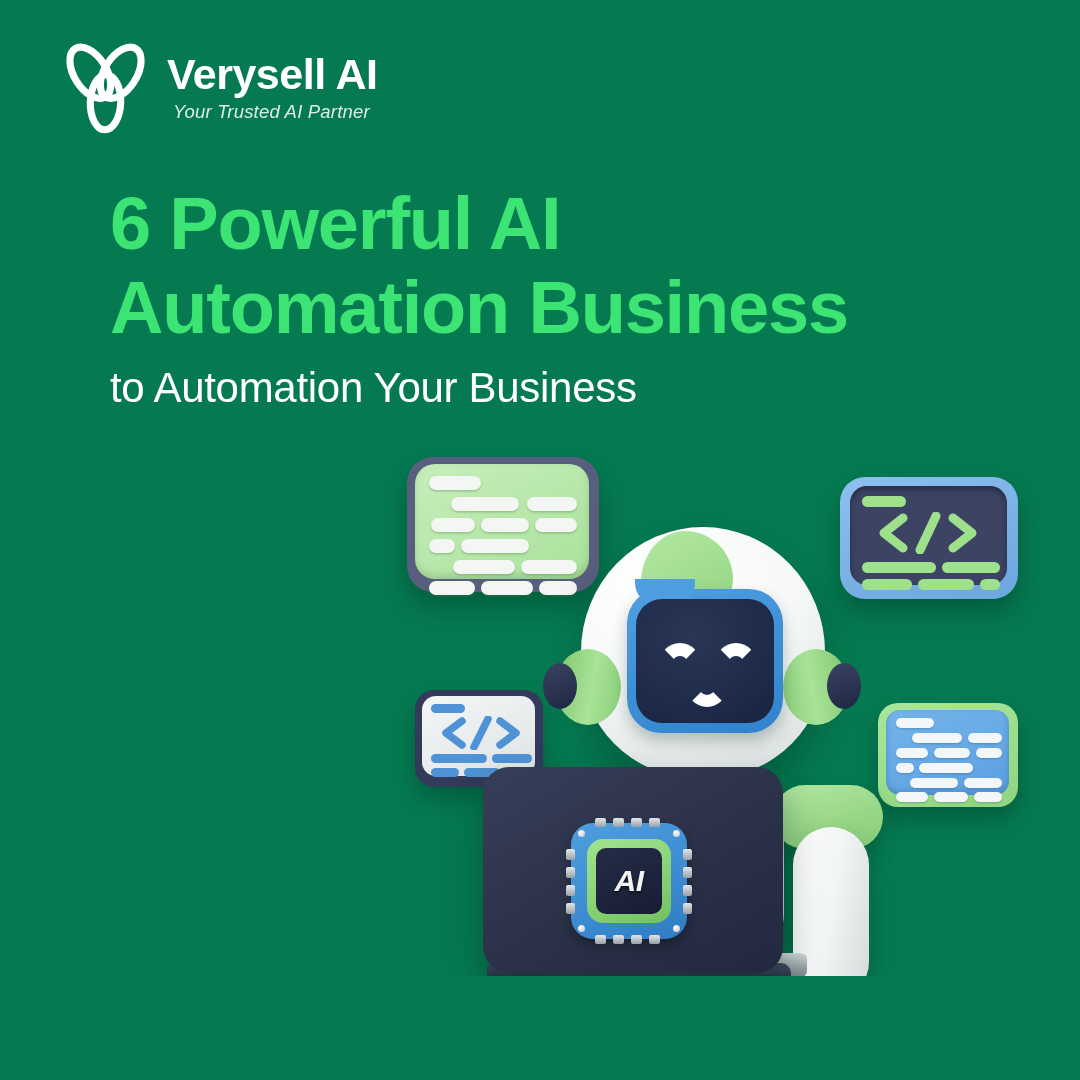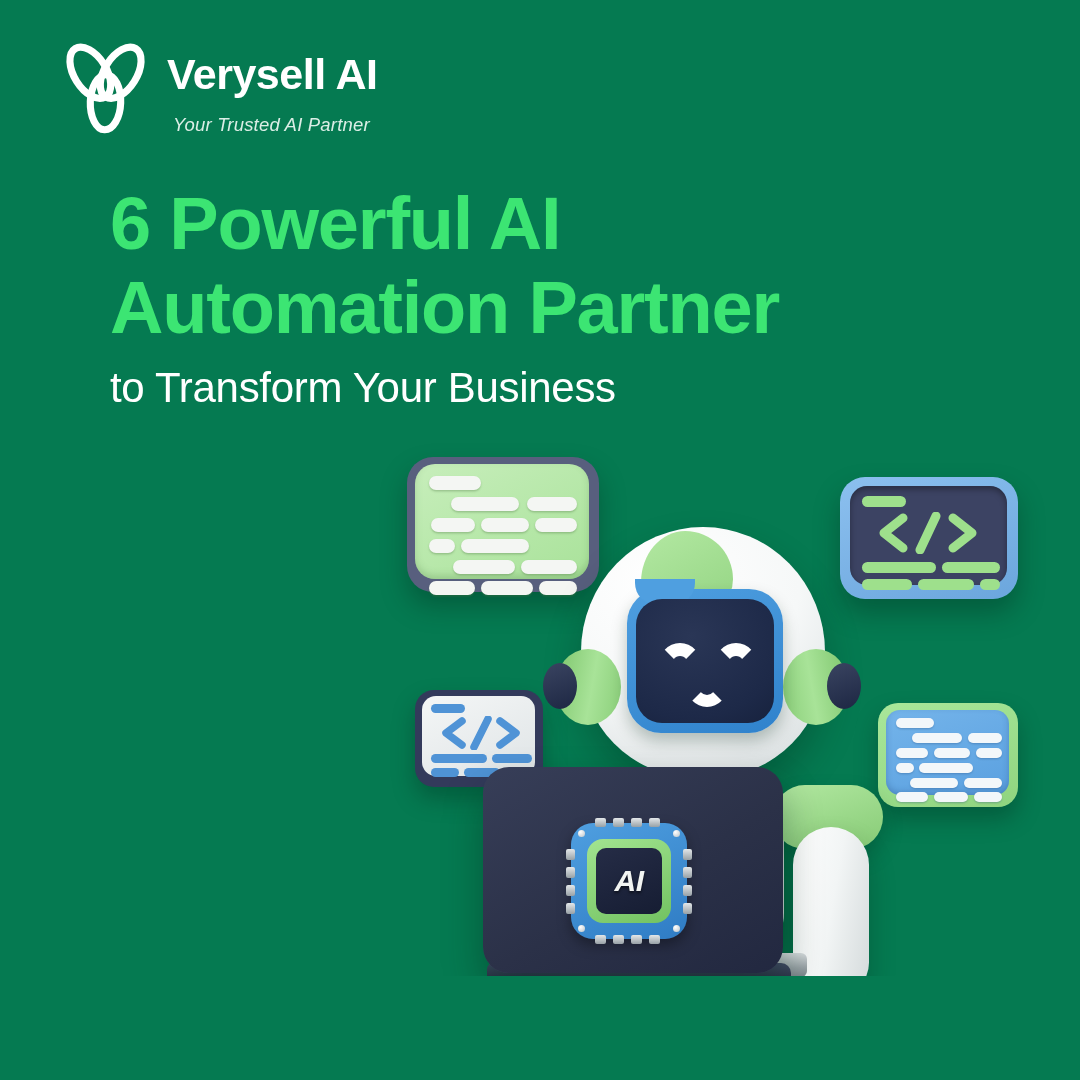--- a/index.html
+++ b/index.html
@@ -18,21 +18,21 @@
   
   .logo-block{position:absolute;left:58px;top:34px;display:flex;align-items:flex-start;}
   .logo-mark{width:95px;height:100px;flex:0 0 auto;margin-top:4px;}
   .logo-text-col{margin-left:14px;display:flex;flex-direction:column;}
   .brand-name{
     color:#ffffff;font-size:43px;font-weight:700;letter-spacing:-0.5px;
     line-height:1.05;margin-top:18px;white-space:nowrap;
   }
   .brand-tagline{
     color:#dbeee6;font-size:18.5px;font-style:italic;font-weight:400;
-    letter-spacing:0.2px;margin-top:17px;margin-left:6px;white-space:nowrap;
+    letter-spacing:0.2px;margin-top:4px;margin-left:6px;white-space:nowrap;
   }
 
   
   .headline-block{position:absolute;left:110px;top:182px;width:900px;}
   .headline{
     color:#3ce573;font-size:74px;font-weight:700;line-height:1.13;
     letter-spacing:-1.2px;margin:0;white-space:nowrap;
   }
   .subheadline{
     color:#ffffff;font-size:42px;font-weight:400;line-height:1.2;
@@ -255,22 +255,22 @@
       </g>
     </svg>
     <div class="logo-text-col">
       <div class="brand-name">Verysell AI</div>
       <div class="brand-tagline">Your Trusted AI Partner</div>
     </div>
   </div>
 
   <div class="headline-block">
     <h1 class="headline">6 Powerful AI</h1>
-    <h1 class="headline">Automation Partner</h1>
-    <p class="subheadline">to Transform Your Business</p>
+    <h1 class="headline">Automation Business</h1>
+    <p class="subheadline">to Automation Your Business</p>
   </div>
 
   <div class="stage">
 
     <div class="card card-doc-green">
       <div class="face">
         <div class="bar" style="left:14px;top:12px;width:52px;height:14px;"></div>
         <div class="bar" style="left:36px;top:33px;width:68px;height:14px;"></div>
         <div class="bar" style="left:112px;top:33px;width:50px;height:14px;"></div>
         <div class="bar" style="left:16px;top:54px;width:44px;height:14px;"></div>

